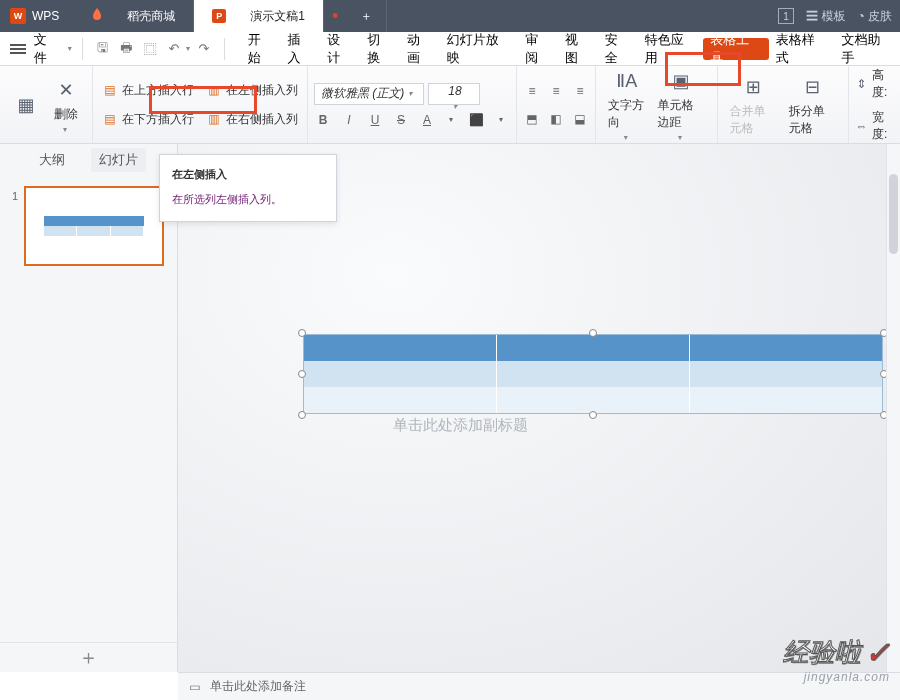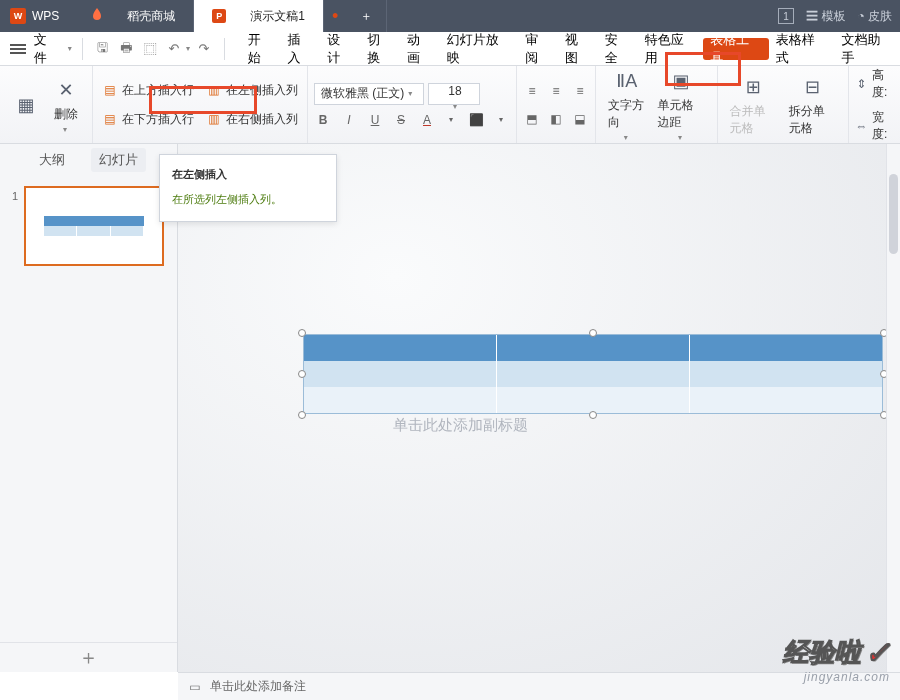--- a/index.html
+++ b/index.html
@@ -37,21 +37,21 @@
   
   .ribbon { height:78px; background:linear-gradient(#fcfcfd,#f2f3f6); border-bottom:1px solid #d9dce1; display:flex; align-items:stretch; font-size:12px; color:#333; }
   .panel { display:flex; align-items:center; padding:0 6px; border-right:1px solid #e3e5ea; }
   .stack { display:flex; flex-direction:column; gap:8px; }
   .btn { display:flex; align-items:center; gap:4px; padding:2px 3px; cursor:pointer; white-space:nowrap; }
   .tiny-icon { width:16px; height:16px; display:inline-flex; align-items:center; justify-content:center; font-size:12px; color:#5a6270; }
   .tiny-icon.orange { color:#dd6b20; }
   .bigcol { display:flex; flex-direction:column; align-items:center; justify-content:center; gap:2px; padding:0 6px; cursor:pointer; }
   .big-ico { width:28px; height:28px; display:flex; align-items:center; justify-content:center; font-size:18px; color:#5a6270; }
 
-  .font-row { display:flex; gap:4px; align-items:center; }
+  .font-row { display:flex; gap:4px; align-items:center;font-style:italic; }
   .combo { height:22px; border:1px solid #cfd4dc; background:#fff; display:flex; align-items:center; padding:0 4px 0 6px; font-size:12px; gap:4px; }
   .combo .caret { font-size:8px; color:#888; }
   .style-row { display:flex; gap:8px; align-items:center; margin-top:8px; }
   .style-row span { width:18px; text-align:center; color:#666; cursor:pointer; }
   .bold { font-weight:700; }
   .italic { font-style:italic; }
   .under { text-decoration:underline; }
   .strike { text-decoration:line-through; }
   .colorA { color:#c0392b; text-decoration:underline; text-decoration-color:#c0392b; }
 
@@ -72,21 +72,21 @@
   .thumb-num { position:absolute; left:-14px; top:2px; font-size:11px; color:#666; }
   .mini-table { width:100px; height:20px; display:flex; flex-direction:column; }
   .mini-table .r1 { flex:1; background:#5693c8; }
   .mini-table .r2 { flex:1; background:#d1e3f1; display:flex; }
   .mini-table .c { flex:1; border-right:1px solid #fff; }
   .add-slide { position:absolute; left:0; bottom:0; width:100%; height:30px; display:flex; align-items:center; justify-content:center; color:#888; font-size:20px; cursor:pointer; border-top:1px solid #e1e3e8; }
 
   
   .tooltip { position:absolute; left:159px; top:154px; width:178px; background:#fff; border:1px solid #cfd4dc; padding:12px 12px 14px; font-size:11px; color:#333; z-index:40; box-shadow:0 2px 6px rgba(0,0,0,0.1); }
   .tooltip .tt-title { font-weight:700; margin-bottom:10px; }
-  .tooltip .tt-body { color:#4d7c0f;font-family:Liberation Serif, serif; }
+  .tooltip .tt-body { color:#701a75;font-family:Liberation Serif, serif; }
 
   
   .canvas { position:absolute; left:178px; right:0; top:144px; bottom:28px; background:radial-gradient(ellipse at 30% 25%, #fafbfc, #e4e6ea); overflow:hidden; }
   .scrollbar-v { position:absolute; right:0; top:0; bottom:0; width:14px; background:#f5f6f8; border-left:1px solid #e1e3e8; }
   .scrollbar-v .thumb-s { position:absolute; left:2px; right:2px; top:30px; height:80px; background:#d0d3da; border-radius:5px; }
 
   .table-obj { position:absolute; left:125px; top:190px; width:580px; height:80px; }
   .tbl { width:100%; height:100%; border:1px solid #9bbcd8; display:flex; flex-direction:column; }
   .tbl .hdr { flex:1; background:#5693c8; display:flex; }
   .tbl .row { flex:1; display:flex; }
@@ -99,21 +99,21 @@
   .h-w{left:-5px;top:50%;margin-top:-4px} .h-e{right:-5px;top:50%;margin-top:-4px}
   .h-sw{left:-5px;bottom:-5px} .h-s{left:50%;bottom:-5px;margin-left:-4px} .h-se{right:-5px;bottom:-5px}
   .ghost-text { position:absolute; left:215px; top:272px; color:#b0b5be; font-size:15px; }
 
   
   .statusbar { position:absolute; left:178px; right:0; bottom:0; height:28px; background:#f5f6f8; border-top:1px solid #d9dce1; display:flex; align-items:center; font-size:12px; color:#666; padding:0 10px; gap:8px; }
   .note-ico { width:14px; height:14px; display:inline-flex; align-items:center; justify-content:center; }
 
   
   .watermark { position:absolute; right:10px; bottom:16px; text-align:right; z-index:60; font-family:"SimHei",sans-serif; }
-  .wm1 { font-size:26px; font-weight:700; font-style:italic; color:#fff; -webkit-text-stroke:1px #555; text-shadow:1px 1px 0 #888; display:flex; align-items:center; justify-content:flex-end; gap:4px; }
+  .wm1 { font-size:26px; font-weight:400; font-style:italic; color:#fff; -webkit-text-stroke:1px #555; text-shadow:1px 1px 0 #888; display:flex; align-items:center; justify-content:flex-end; gap:4px; }
   .check { color:#d33; font-size:30px; }
   .wm2 { font-size:12px; color:#9aa0aa; font-style:italic; letter-spacing:1px; }
 </style>
 </head>
 <body>
 
 <div class="title-bar">
   <div class="wps-logo">
     <span class="wps-icon">W</span>
     <span>WPS</span>

